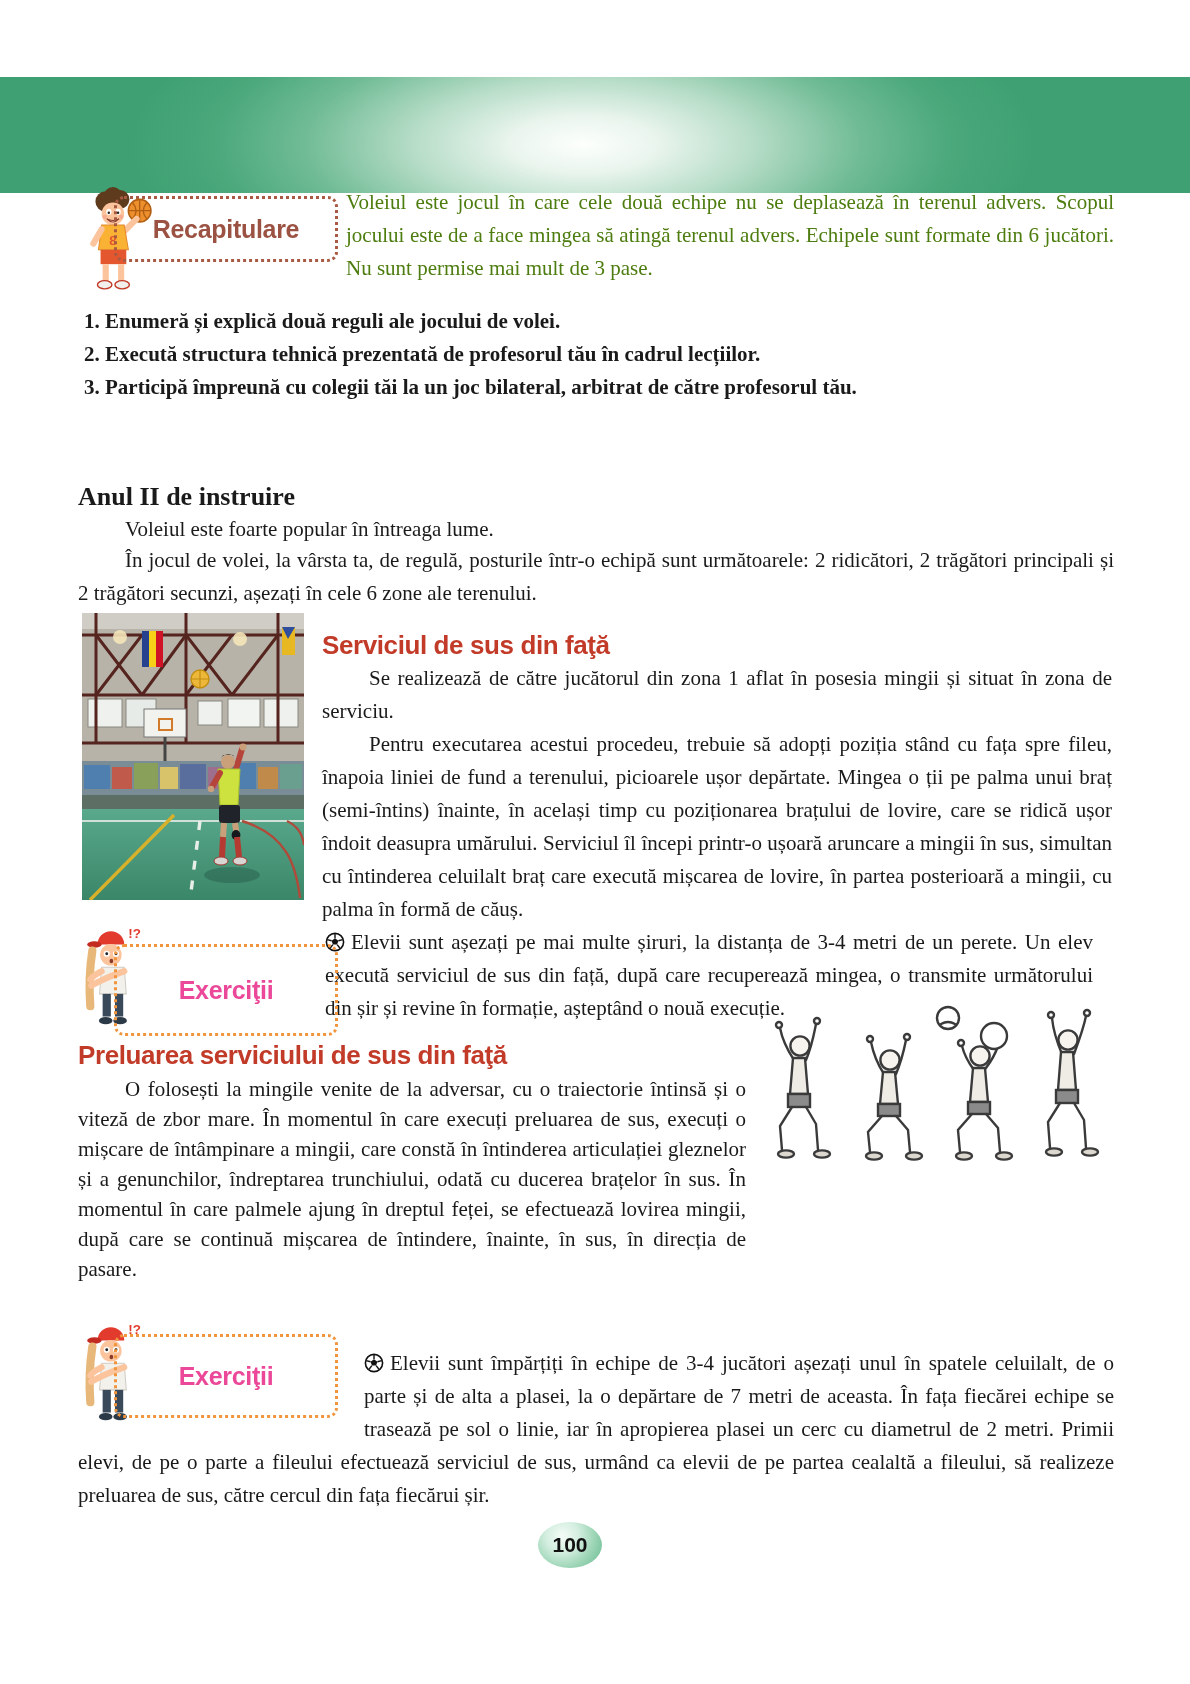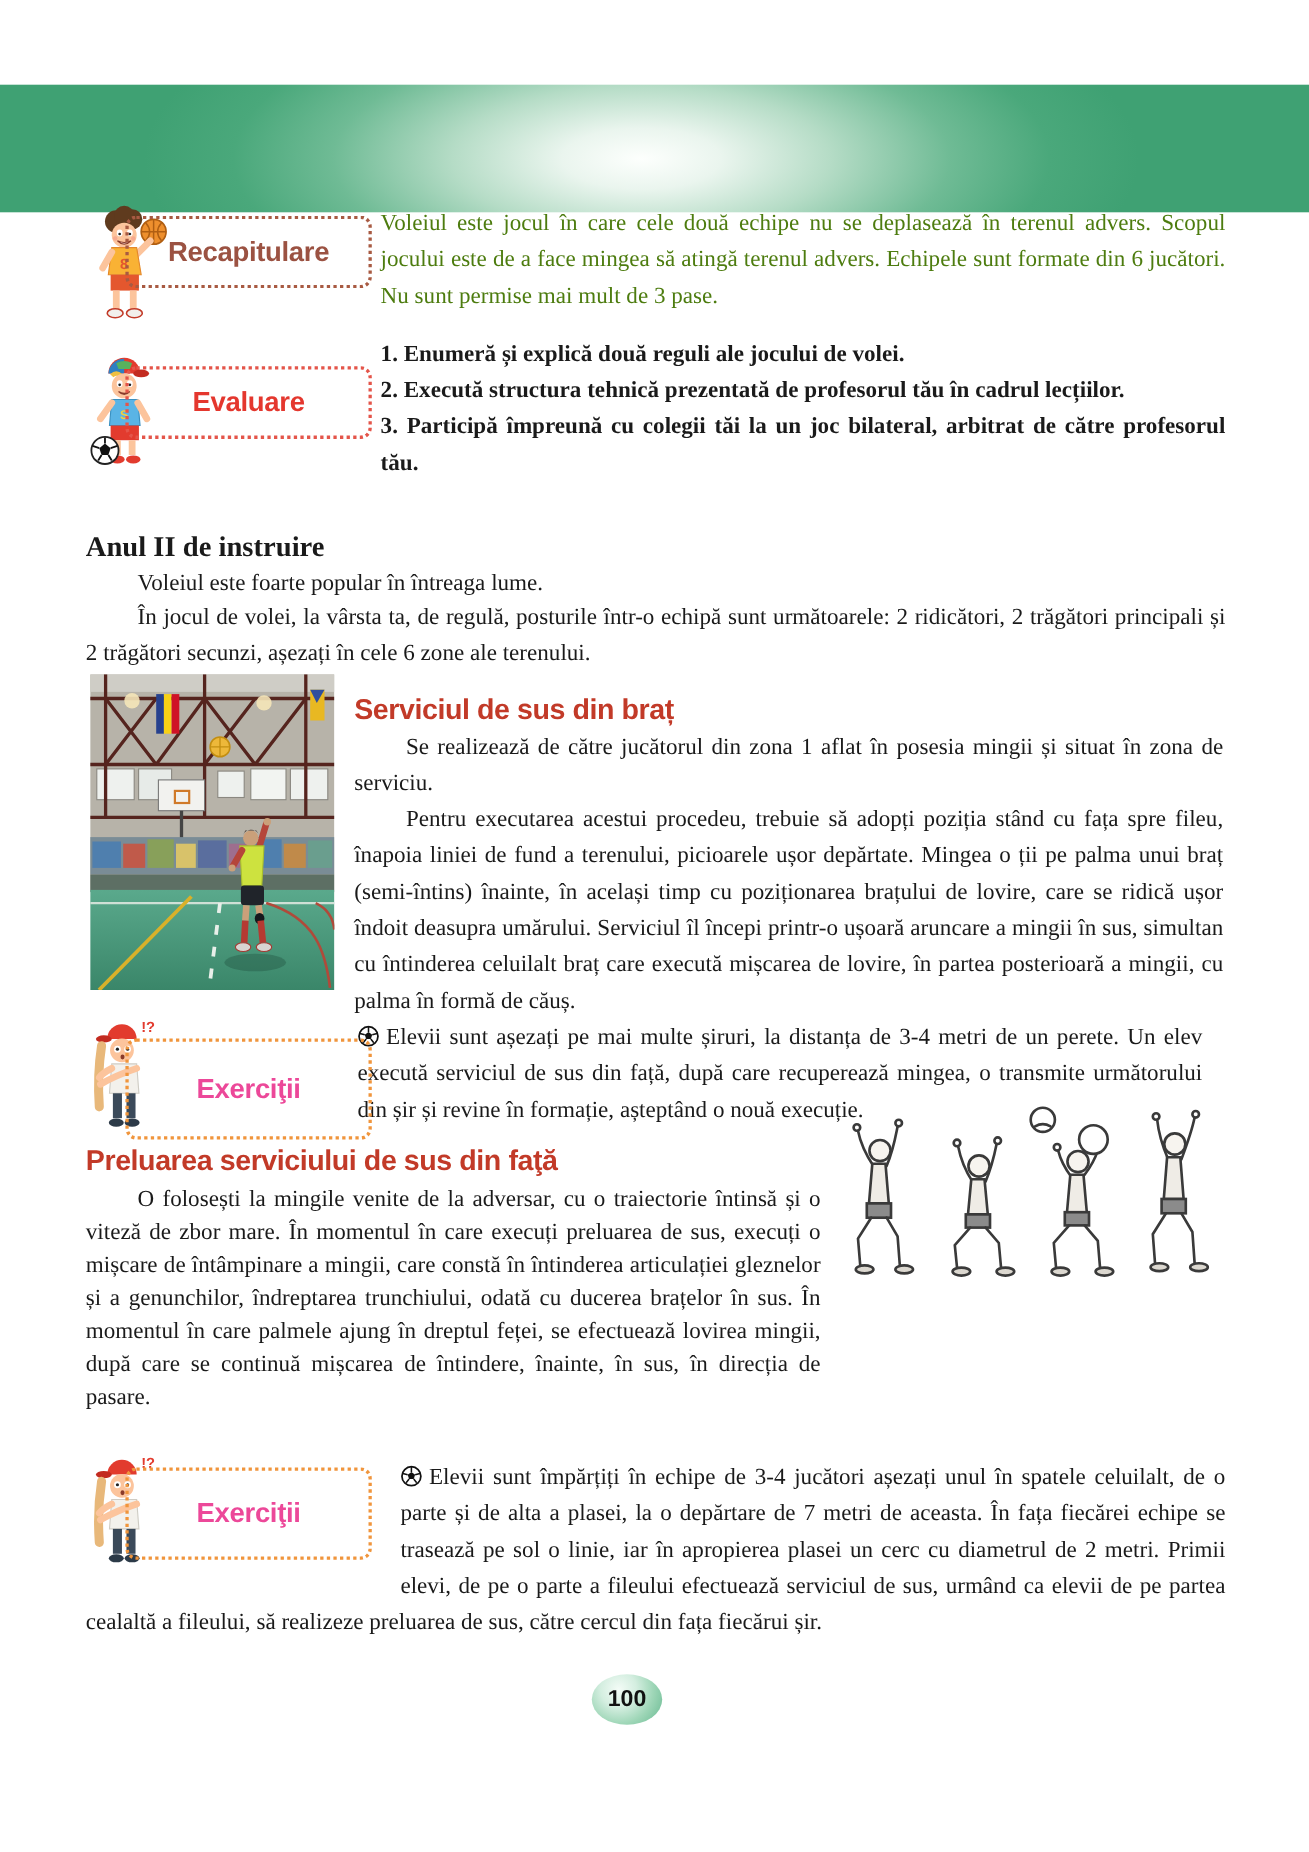--- a/index.html
+++ b/index.html
@@ -143,26 +143,20 @@
           <use href="#kid-recap"></use>
         </svg>
       <div class="dotbox brown" style="top:10px; width:224px; height:66px; font-size:25px;">Recapitulare</div>
     </div>
     <div class="tx brown-tx" style="flex:1; margin-left:6px;">
       <p style="text-indent:0;">Voleiul este jocul în care cele două echipe nu se deplasează în terenul advers. Scopul jocului este de a face mingea să atingă terenul advers. Echipele sunt formate din 6 jucători. Nu sunt permise mai mult de 3 pase.</p>
     </div>
   </div>
 
   <div class="abs" style="left:78px; top:305px; width:1036px; display:flex;">
-    <div class="badge" style="height:130px;">
-      <svg class="kid" viewBox="0 0 80 105" style="top:16px;">
-          <use href="#kid-eval"></use>
-        </svg>
-      <div class="dotbox red" style="top:28px; width:224px; height:66px; font-size:25px;">Evaluare</div>
-    </div>
     <div class="tx bold-tx" style="flex:1; margin-left:6px;">
       <p style="text-indent:0;">1. Enumeră și explică două reguli ale jocului de volei.</p>
       <p style="text-indent:0;">2. Execută structura tehnică prezentată de profesorul tău în cadrul lecțiilor.</p>
       <p style="text-indent:0;">3. Participă împreună cu colegii tăi la un joc bilateral, arbitrat de către profesorul tău.</p>
     </div>
   </div>
 
   <div class="abs year-head" style="left:78px; top:482px;">Anul II de instruire</div>
   <div class="abs tx" style="left:78px; top:513px; width:1036px;">
     <p>Voleiul este foarte popular în întreaga lume.</p>
@@ -241,21 +235,21 @@
         <path d="M21,70 L23,84" stroke="#caa07a" stroke-width="6"></path>
         <ellipse cx="22" cy="82" rx="4.4" ry="5" fill="#15181c"></ellipse>
         <path d="M9,84 L8,104" stroke="#b53a32" stroke-width="6"></path>
         <path d="M23,84 L25,104" stroke="#b53a32" stroke-width="6"></path>
         <ellipse cx="7" cy="108" rx="7" ry="4" fill="#d8d5d2" stroke="#a33a32"></ellipse>
         <ellipse cx="26" cy="108" rx="7" ry="4" fill="#d8d5d2" stroke="#a33a32"></ellipse>
       </g>
     </svg>
   </div>
 
-  <div class="abs red-head" style="left:322px; top:630px;">Serviciul de sus din braț</div>
+  <div class="abs red-head" style="left:322px; top:630px;">Serviciul de sus din faţă</div>
   <div class="abs tx" style="left:322px; top:662px; width:790px;">
     <p>Se realizează de către jucătorul din zona 1 aflat în posesia mingii și situat în zona de serviciu.</p>
   </div>
   <div class="abs tx" style="left:322px; top:728px; width:790px;">
     <p>Pentru executarea acestui procedeu, trebuie să adopți poziția stând cu fața spre fileu, înapoia liniei de fund a terenului, picioarele ușor depărtate. Mingea o ții pe palma unui braț (semi-întins) înainte, în același timp cu poziționarea brațului de lovire, care se ridică ușor îndoit deasupra umărului. Serviciul îl începi printr-o ușoară aruncare a mingii în sus, simultan cu întinderea celuilalt braț care execută mișcarea de lovire, în partea posterioară a mingii, cu palma în formă de căuș.</p>
   </div>
 
   <div class="abs tx" style="left:325px; top:926px; width:768px;">
     <p style="text-indent:0;">
       <svg class="ball-bullet" viewBox="0 0 20 20">
@@ -342,21 +336,21 @@
     </svg>
   </div>
 
   <div class="ex2-wrap tx">
     <div class="ex2-badge-float badge">
       <svg class="kid" viewBox="0 0 80 105" style="top:-4px;">
           <use href="#kid-ex"></use>
         </svg>
       <div class="dotbox orange" style="top:8px; width:224px; height:84px; font-size:25px;">Exerciţii</div>
     </div>
-    <p style="text-indent:0;">
+    <p style="text-indent:0;margin-top:21px;">
       <svg class="ball-bullet" viewBox="0 0 20 20">
           <use href="#soccerball"></use>
         </svg><span>Elevii sunt împărțiți în echipe de 3-4 jucători așezați unul în spatele celuilalt, de o parte și de alta a plasei, la o depărtare de 7 metri de aceasta. În fața fiecărei echipe se trasează pe sol o linie, iar în apropierea plasei un cerc cu diametrul de 2 metri. Primii elevi, de pe o parte a fileului efectuează serviciul de sus, urmând ca elevii de pe partea cealaltă a fileului, să realizeze preluarea de sus, către cercul din fața fiecărui șir.</span>
     </p>
   </div>
 
   <div class="page-oval">
     <span>100</span>
   </div>
 

